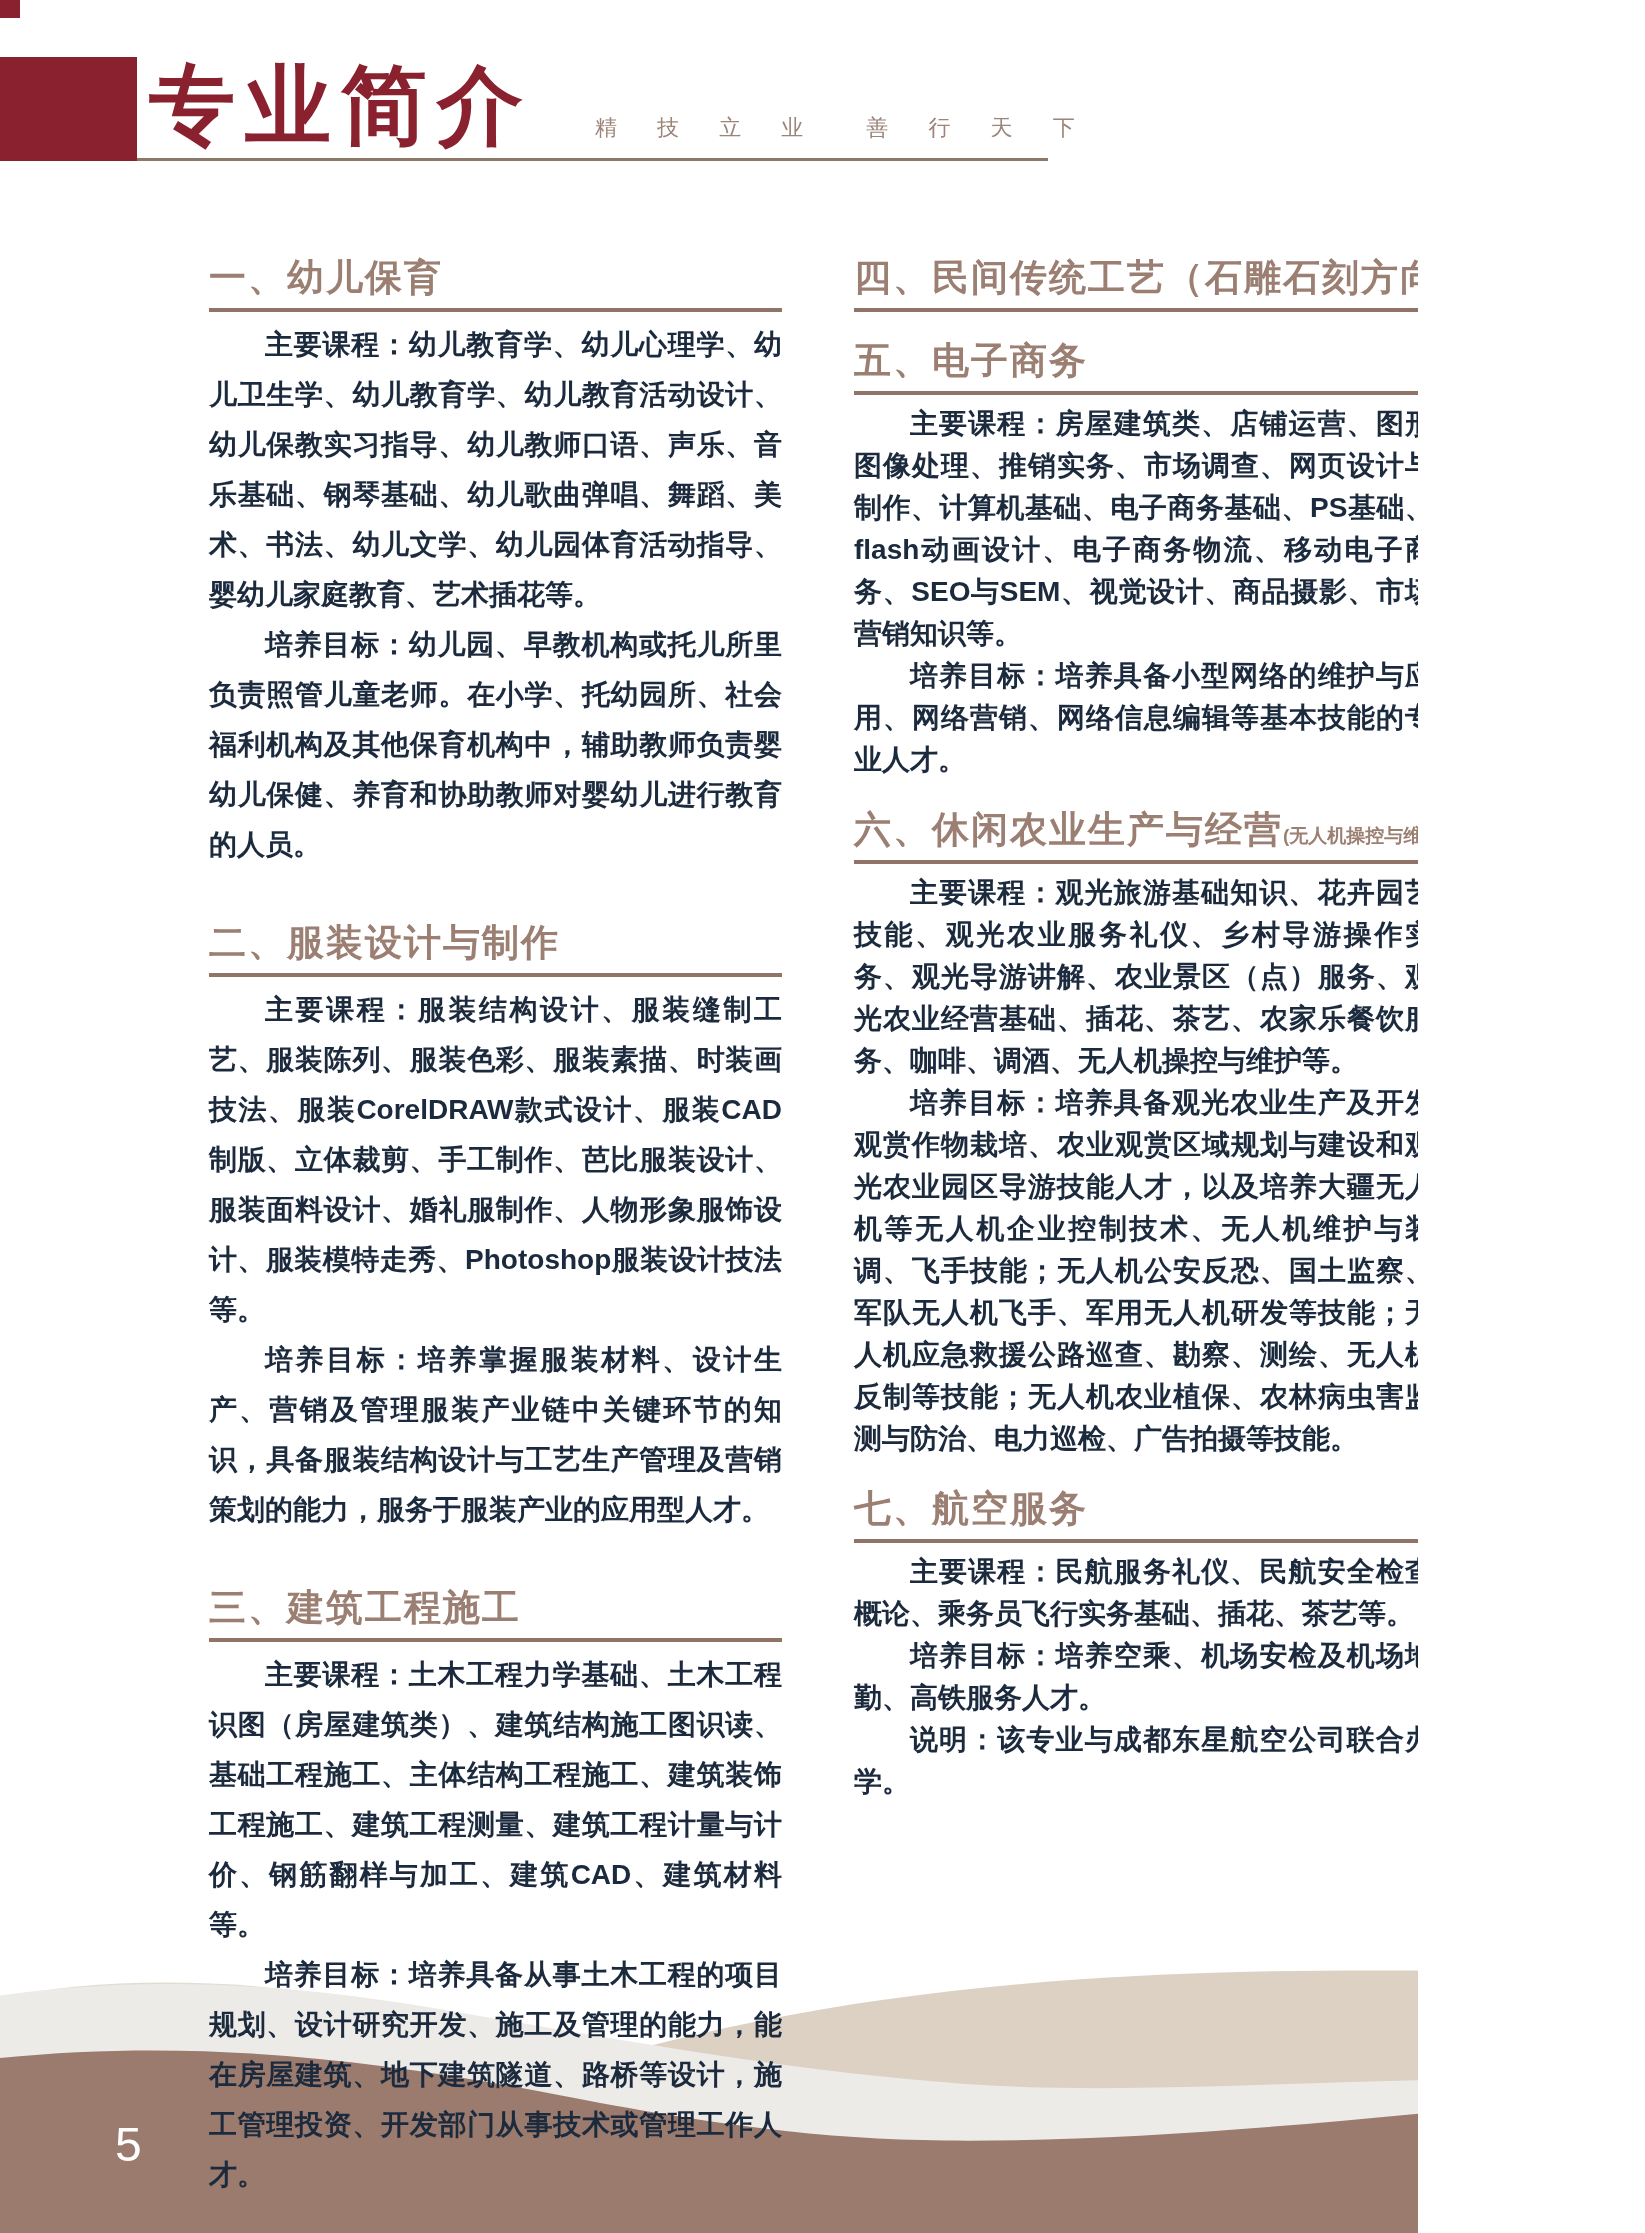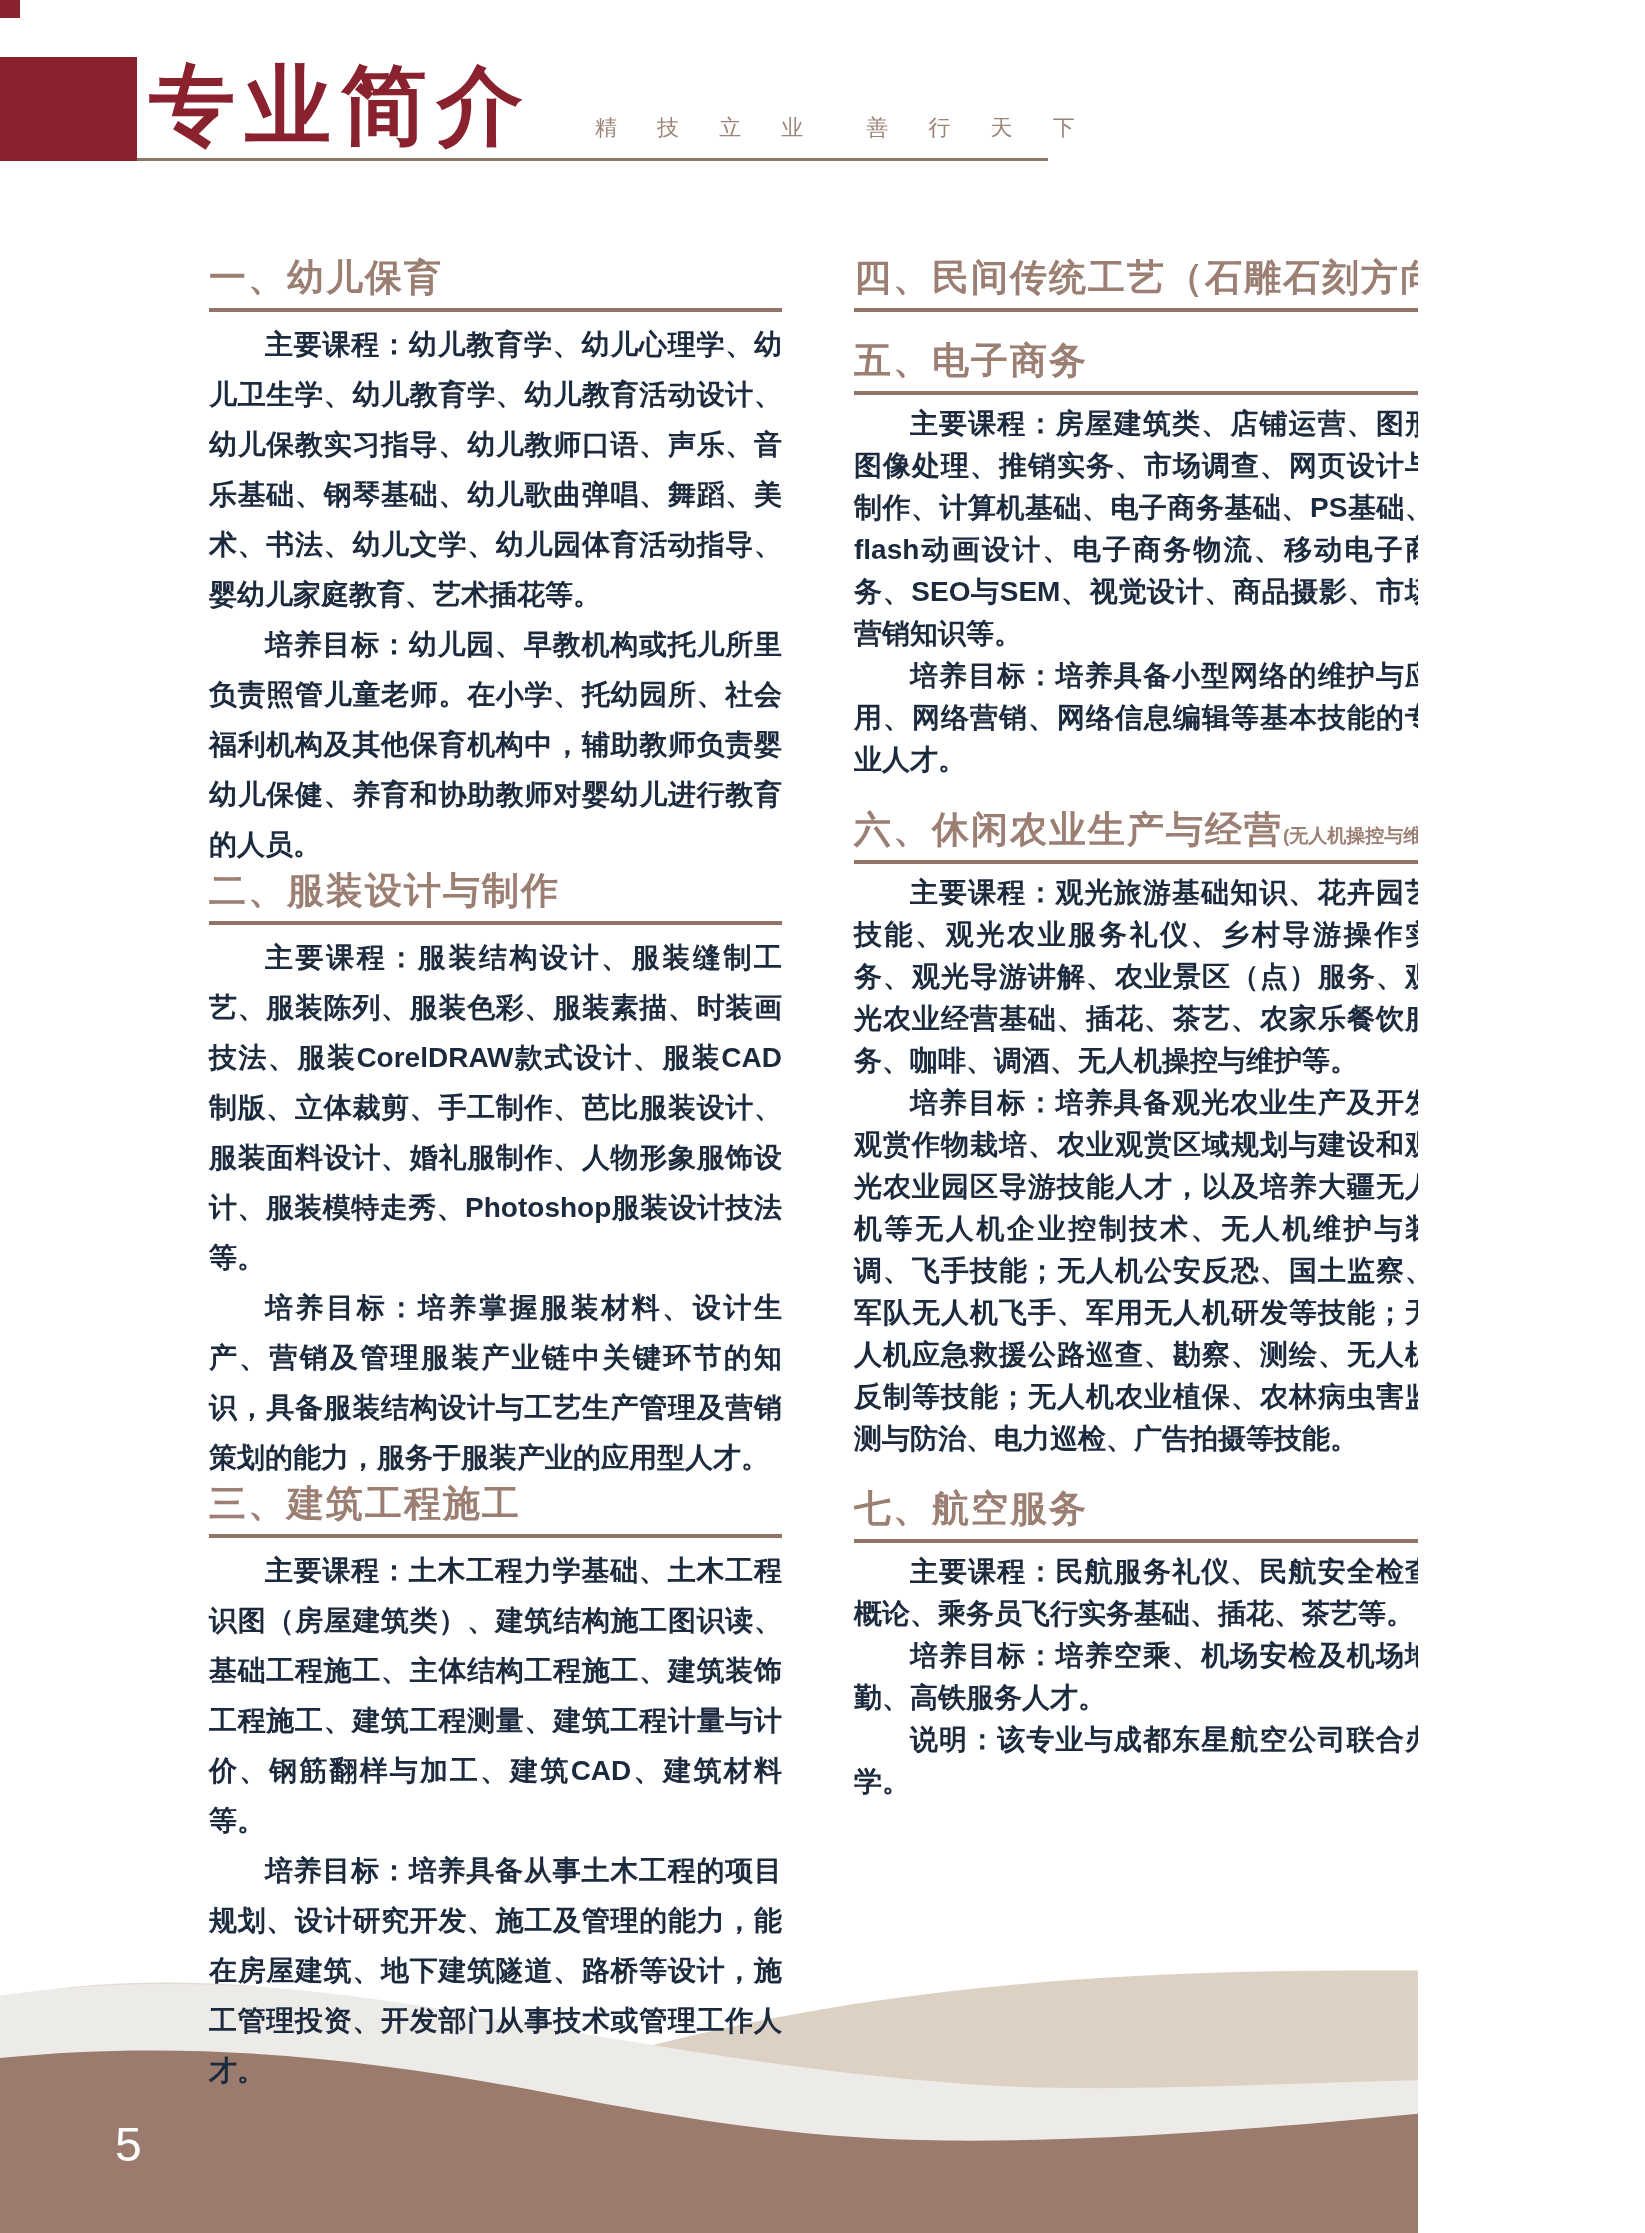--- a/index.html
+++ b/index.html
@@ -64,21 +64,21 @@
   .para{
     color:var(--body-text);
     font-size:28px;
     font-weight:700;
     text-align:justify;
     text-indent:2em;
   }
   .col-left .para{line-height:50px;}
   .col-right .para{line-height:42px;}
   .para .label{font-weight:900;}
-  .col-left .course-section + .course-section{}
+  .col-left .course-section + .course-section{margin-top:52px;}
   .col-right .course-section + .course-section{margin-top:28px;}
   
   .waves{position:absolute;left:0;top:1891px;width:1646px;height:343px;z-index:1;}
   .wave-beige-left{fill:var(--wave-beige-left);}
   .wave-beige-right{fill:var(--wave-beige);}
   .wave-gray{fill:var(--wave-gray);}
   .wave-brown{fill:var(--wave-brown);}
   .page-number{
     position:absolute;left:115px;top:2117px;z-index:3;
     font-size:48px;color:var(--page-number-color);font-weight:500;

